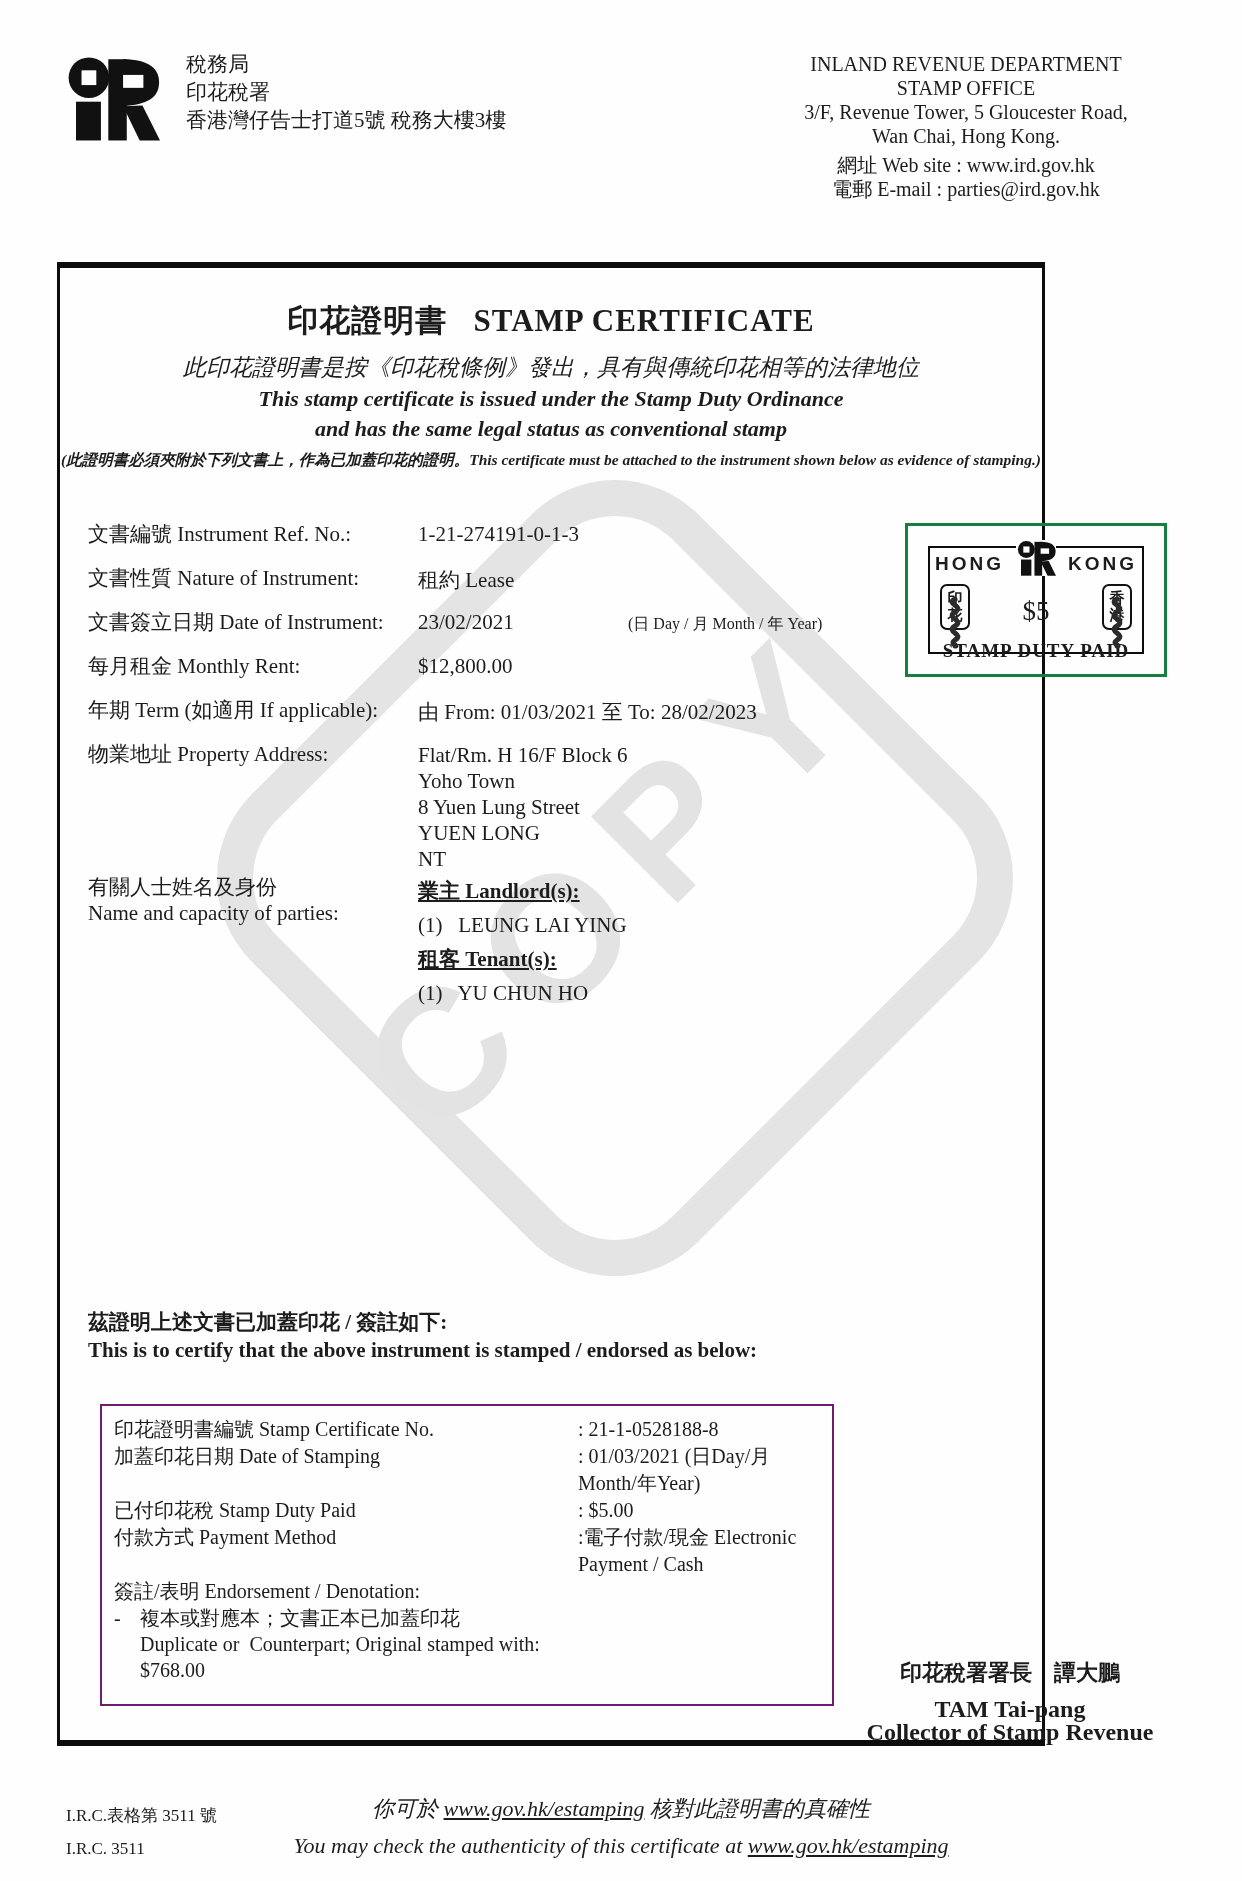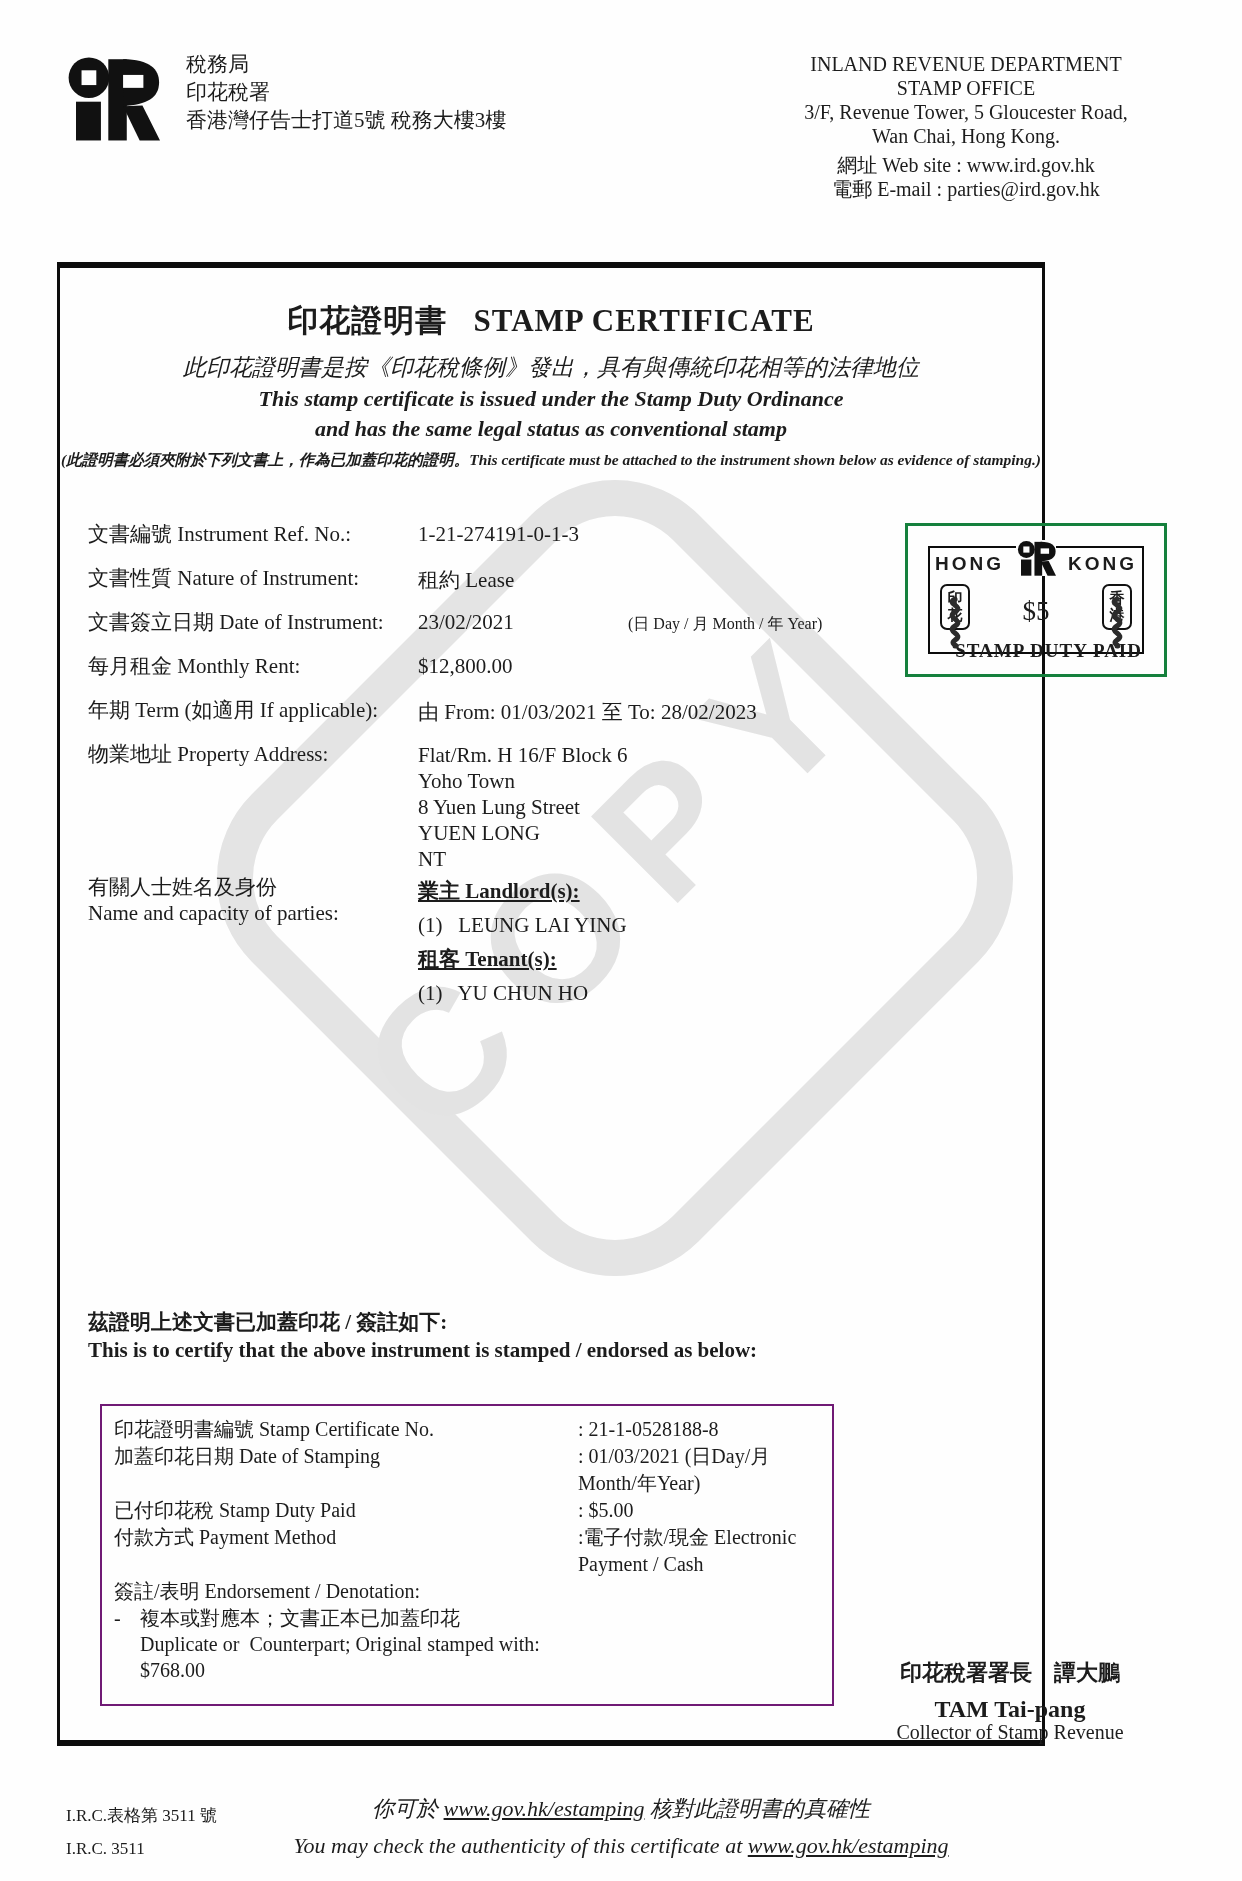--- a/index.html
+++ b/index.html
@@ -50,41 +50,41 @@
   
   .stamp-outer { position:absolute; left:845px; top:255px; width:262px; height:154px;
     border:3px solid #15803d; padding:20px; background:transparent; }
   .stamp-inner { position:relative; width:100%; height:100%; border:2px solid #0c0c0c; }
   .stamp-top { position:absolute; top:4px; left:0; right:0; display:flex;
     justify-content:center; align-items:center; gap:12px;
     font-family:"Liberation Sans","DejaVu Sans",sans-serif; font-weight:bold;
     font-size:19px; letter-spacing:3px; }
   .stamp-logo { width:40px; height:36px; margin-top:-12px; background:#fefefe; }
   .stamp-amt { position:absolute; top:48px; left:0; right:0; text-align:center; font-size:27px; }
-  .stamp-cap { position:absolute; top:92px; left:0; right:0; text-align:right;
+  .stamp-cap { position:absolute; top:92px; left:0; right:0; text-align:center;
     font-size:19px; font-weight:bold; letter-spacing:1px; }
   .tablet { position:absolute; top:36px; width:30px; padding:4px 0; border:2px solid #111;
     border-radius:7px; text-align:center; font-size:15px; font-weight:bold; line-height:17px; }
   .tablet.l { left:10px; } .tablet.r { right:10px; }
   .chop { position:absolute; bottom:3px; width:26px; height:54px; }
   .chop.l { left:12px; } .chop.r { right:12px; }
 
   .certify-cn { top:1040px; left:28px; font-size:21px; font-weight:bold; }
   .certify-en { top:1070px; left:28px; font-size:21px; font-weight:bold; }
 
   .details-box { position:absolute; left:40px; top:1136px; width:734px; height:302px;
     border:2px solid #701a75; padding:10px 12px; font-size:20px; }
   .drow { display:grid; grid-template-columns:464px auto; line-height:27px; }
   .dfull { line-height:27px; }
   .endorse { display:grid; grid-template-columns:26px auto; line-height:26px; }
 
   .signature { position:absolute; left:780px; top:1392px; width:340px; text-align:center; }
   .sig-cn { font-size:22px; font-weight:bold; line-height:26px; }
   .sig-en { font-size:24px; font-weight:bold; line-height:23px; margin-top:12px; }
-  .sig-role { font-size:20px; font-weight:normal; line-height:23px; }
+  .sig-role { font-size:24px; font-weight:bold; line-height:23px; }
 
   
   .ftr-left { position:absolute; left:66px; top:1799px; font-size:17px; line-height:33px; }
   .ftr-cn { position:absolute; left:0; right:0; top:1794px; text-align:center;
     font-size:22px; font-style:italic; }
   .ftr-en { position:absolute; left:0; right:0; top:1833px; text-align:center;
     font-size:22px; font-style:italic; }
 </style>
 </head>
 <body>

